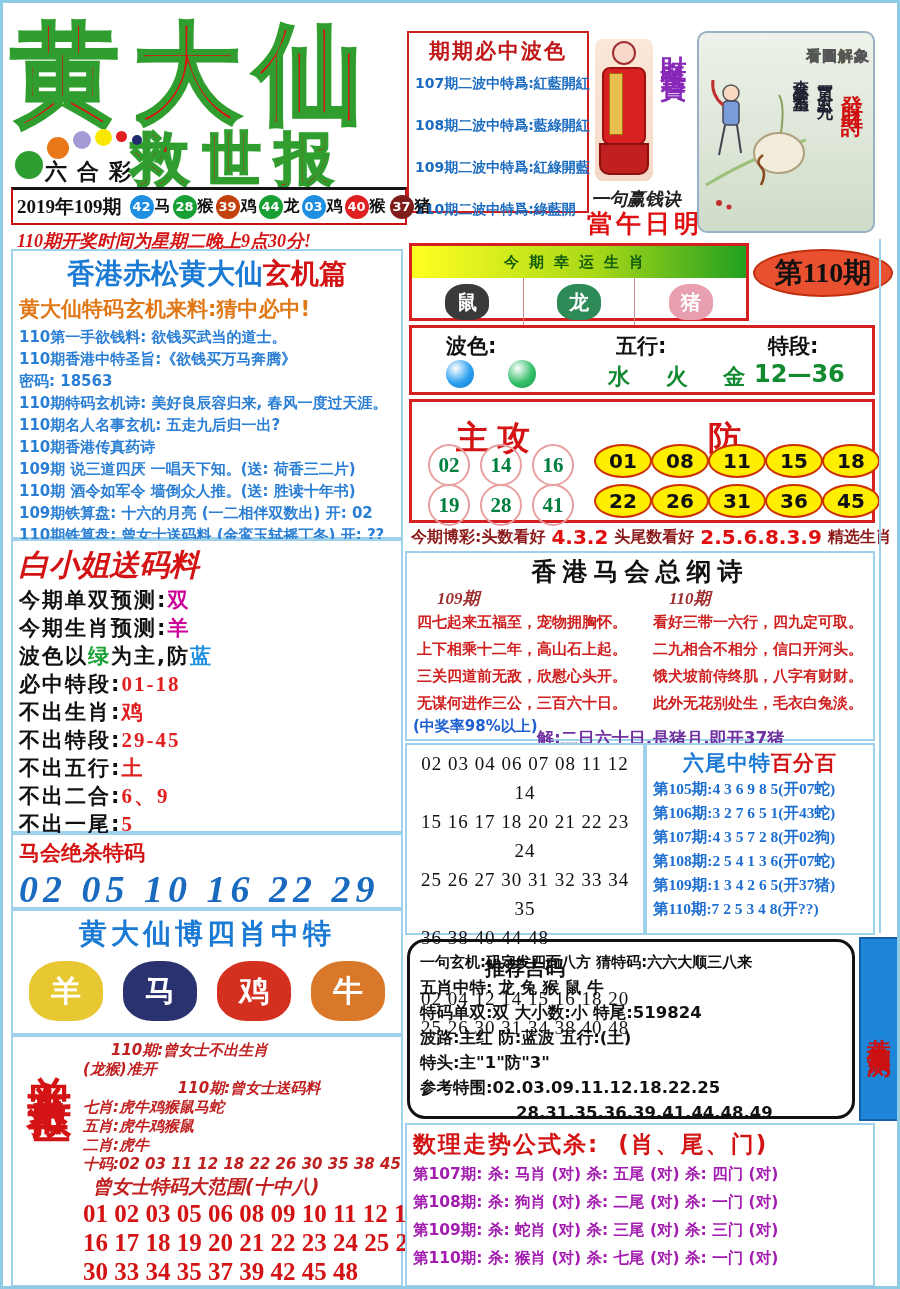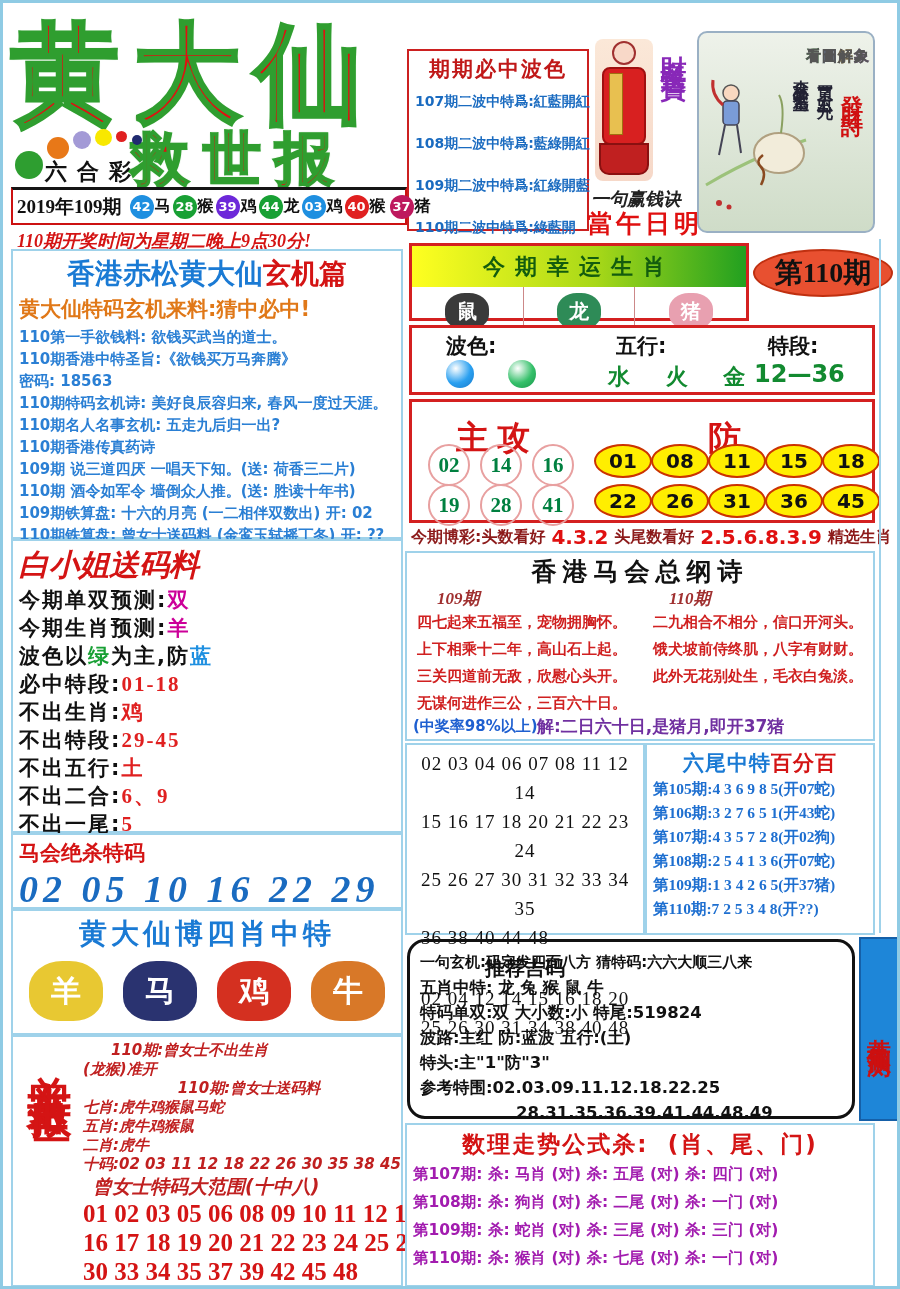--- a/index.html
+++ b/index.html
@@ -23,22 +23,22 @@
   .ballwrap{display:flex;align-items:center;}
   .ball{width:24px;height:24px;border-radius:50%;color:#fff;font-weight:bold;font-size:13px;
         display:flex;align-items:center;justify-content:center;}
   .zo{font-size:16px;font-weight:900;color:#111;margin-left:1px;}
   .notice{color:#d41414;font-weight:bold;font-style:italic;font-size:18px;font-family:"Liberation Serif",serif;}
   
   .bose{border:2px solid #cc2020;padding:4px 6px;}
   .bose-title{color:#c01818;font-weight:900;font-size:21px;text-align:center;letter-spacing:2px;}
   .bose-line{color:#1a6bc0;font-weight:900;font-size:14px;margin-top:24px;white-space:nowrap;}
   
-  .lucky-titlebar{height:41px;background:linear-gradient(90deg,#ffff20,#a8d818 55%,#22a020);
-     display:flex;align-items:center;justify-content:center;font-weight:900;font-size:22px;
+  .lucky-titlebar{height:32px;background:linear-gradient(90deg,#ffff20,#a8d818 55%,#22a020);
+     display:flex;align-items:center;justify-content:center;font-weight:900;font-size:15px;
      letter-spacing:10px;color:#135c0e;}
   .lucky-cells{display:flex;height:48px;}
   .lucky-cell{flex:1;border-right:1px solid #cc8888;display:flex;align-items:center;justify-content:center;}
   .lucky-cell:last-child{border-right:none;}
   .animal{border-radius:45% 45% 40% 40%;display:flex;align-items:center;justify-content:center;
      color:#fff;font-weight:900;}
   .badge110{background:#e85030;border:2px solid #c03010;border-radius:50%;display:flex;align-items:center;
      justify-content:center;font-family:"Liberation Serif",serif;font-weight:bold;font-size:28px;color:#111;}
   
   .wlabel{font-weight:900;font-size:21px;color:#111;}
@@ -114,21 +114,21 @@
   <div class="abs" style="left:12px;top:126px;width:210px;height:56px;">
     <span class="dot" style="left: 0px; top: 22px; width: 28px; height: 28px; background: rgb(46, 158, 48);"></span>
     <span class="dot" style="left: 32px; top: 8px; width: 22px; height: 22px; background: rgb(232, 120, 24);"></span>
     <span class="dot" style="left: 58px; top: 2px; width: 18px; height: 18px; background: rgb(163, 154, 214);"></span>
     <span class="dot" style="left: 80px; top: 0px; width: 17px; height: 17px; background: rgb(248, 232, 0);"></span>
     <span class="dot" style="left: 101px; top: 2px; width: 11px; height: 11px; background: rgb(224, 32, 32);"></span>
     <span class="dot" style="left: 117px; top: 6px; width: 10px; height: 10px; background: rgb(32, 42, 112);"></span>
     <span class="logo-label" style="left:30px;top:28px;">六合彩</span>
   </div>
 
-  <div class="abs bose" style="left:404px;top:46px;width:182px;height:182px;">
+  <div class="abs bose" style="left:404px;top:28px;width:182px;height:182px;">
     <div class="bose-title">期期必中波色</div>
     <div class="bose-line" style="margin-top:10px;">107期二波中特爲:紅藍開紅</div>
     <div class="bose-line">108期二波中特爲:藍綠開紅</div>
     <div class="bose-line">109期二波中特爲:紅綠開藍</div>
     <div class="bose-line">110期二波中特爲:綠藍開</div>
   </div>
 
   <div class="abs doll" style="left:592px;top:36px;width:58px;height:142px;">
     <div class="abs" style="left:17px;top:2px;width:24px;height:24px;border-radius:50%;background:#f8d8c8;border:2px solid #a03030;"></div>
     <div class="abs" style="left:7px;top:28px;width:44px;height:78px;background:#d82020;border:2px solid #a01010;border-radius:8px;"></div>
@@ -168,38 +168,38 @@
     <span class="vdiv"></span>
     <span class="ballwrap">
         <span class="ball" style="background: rgb(30, 143, 224);">42</span>
         <span class="zo">马</span>
       </span>
     <span class="ballwrap">
         <span class="ball" style="background: rgb(24, 160, 52);">28</span>
         <span class="zo">猴</span>
       </span>
     <span class="ballwrap">
-        <span class="ball" style="background: #6d28d9;">39</span>
+        <span class="ball" style="background: #c2410c;">39</span>
         <span class="zo">鸡</span>
       </span>
     <span class="ballwrap">
         <span class="ball" style="background: rgb(24, 160, 52);">44</span>
         <span class="zo">龙</span>
       </span>
     <span class="ballwrap">
         <span class="ball" style="background: rgb(30, 143, 224);">03</span>
         <span class="zo">鸡</span>
       </span>
     <span class="ballwrap">
         <span class="ball" style="background: rgb(224, 32, 32);">40</span>
         <span class="zo">猴</span>
       </span>
     <span class="vdiv"></span>
     <span class="ballwrap">
-        <span class="ball" style="background: #be185d;">37</span>
+        <span class="ball" style="background: #7f1d1d;">37</span>
         <span class="zo">猪</span>
       </span>
   </div>
   <div class="abs notice" style="left:14px;top:226px;">110期开奖时间为星期二晚上9点30分!</div>
 
   <div class="abs secbox" style="left:8px;top:246px;width:392px;height:290px;">
     <div style="text-align:center;">
       <span class="lx-title-blue">香港赤松黄大仙</span><span class="lx-title-red">玄机篇</span>
     </div>
     <div class="lx-sub">黄大仙特码玄机来料:猜中必中!</div>
@@ -322,26 +322,27 @@
     <div class="zg-title">香港马会总纲诗</div>
     <div class="abs zg-header" style="left:30px;top:34px;">109期</div>
     <div class="abs zg-header" style="left:262px;top:34px;">110期</div>
     <div class="abs" style="left:10px;top:56px;width:228px;">
       <div class="zg-line">四七起来五福至，宠物拥胸怀。</div>
       <div class="zg-line">上下相乘十二年，高山石上起。</div>
       <div class="zg-line">三关四道前无敌，欣慰心头开。</div>
       <div class="zg-line">无谋何进作三公，三百六十日。</div>
     </div>
     <div class="abs" style="left:246px;top:56px;width:222px;">
+      <div class="zg-line">看好三带一六行，四九定可取。</div>
       <div class="zg-line">二九相合不相分，信口开河头。</div>
       <div class="zg-line">饿犬坡前侍终肌，八字有财财。</div>
       <div class="zg-line">此外无花别处生，毛衣白兔淡。</div>
     </div>
     <div class="abs zg-rate" style="left:6px;top:164px;">(中奖率98%以上)</div>
-    <div class="abs zg-jie" style="left:130px;top:162px;">解:二日六十日,是猪月,即开37猪</div>
+    <div class="abs zg-jie" style="left:130px;top:174px;">解:二日六十日,是猪月,即开37猪</div>
   </div>
 
   <div class="abs secbox" style="left:402px;top:740px;width:240px;height:192px;">
     <div class="numline">02 03 04 06 07 08 11 12 14</div>
     <div class="numline">15 16 17 18 20 21 22 23 24</div>
     <div class="numline">25 26 27 30 31 32 33 34 35</div>
     <div class="numline" style="text-align:left;padding-left:8px;">36 38 40 44 48</div>
     <div class="numsub">推荐吉码</div>
     <div class="numline">02 04 12 14 15 16 18 20</div>
     <div class="numline">25 26 30 31 34 38 40 48</div>
@@ -365,21 +366,21 @@
     <div class="xj-line">特头:主"1"防"3"</div>
     <div class="xj-line">参考特围:02.03.09.11.12.18.22.25</div>
     <div class="xj-line" style="padding-left:96px;">28.31.35.36.39.41.44.48.49</div>
   </div>
 
   <div class="abs pstrip" style="left:856px;top:934px;width:40px;height:184px;">
     <span class="v">黄大仙预测</span>
   </div>
 
   <div class="abs secbox" style="left:402px;top:1120px;width:470px;height:164px;">
-    <div style="text-align:center;white-space:nowrap;">
+    <div style="text-align:left;white-space:nowrap;">
       <span class="sl-title">数理走势公式杀:</span>
       <span class="sl-title" style="margin-left:14px;">(肖、尾、门)</span>
     </div>
     <div class="sl-row">第107期: 杀: 马肖 (对) 杀: 五尾 (对) 杀: 四门 (对)</div>
     <div class="sl-row">第108期: 杀: 狗肖 (对) 杀: 二尾 (对) 杀: 一门 (对)</div>
     <div class="sl-row">第109期: 杀: 蛇肖 (对) 杀: 三尾 (对) 杀: 三门 (对)</div>
     <div class="sl-row">第110期: 杀: 猴肖 (对) 杀: 七尾 (对) 杀: 一门 (对)</div>
   </div>
 
   <div class="abs thinline" style="left:876px;top:236px;width:2px;height:694px;"></div>

